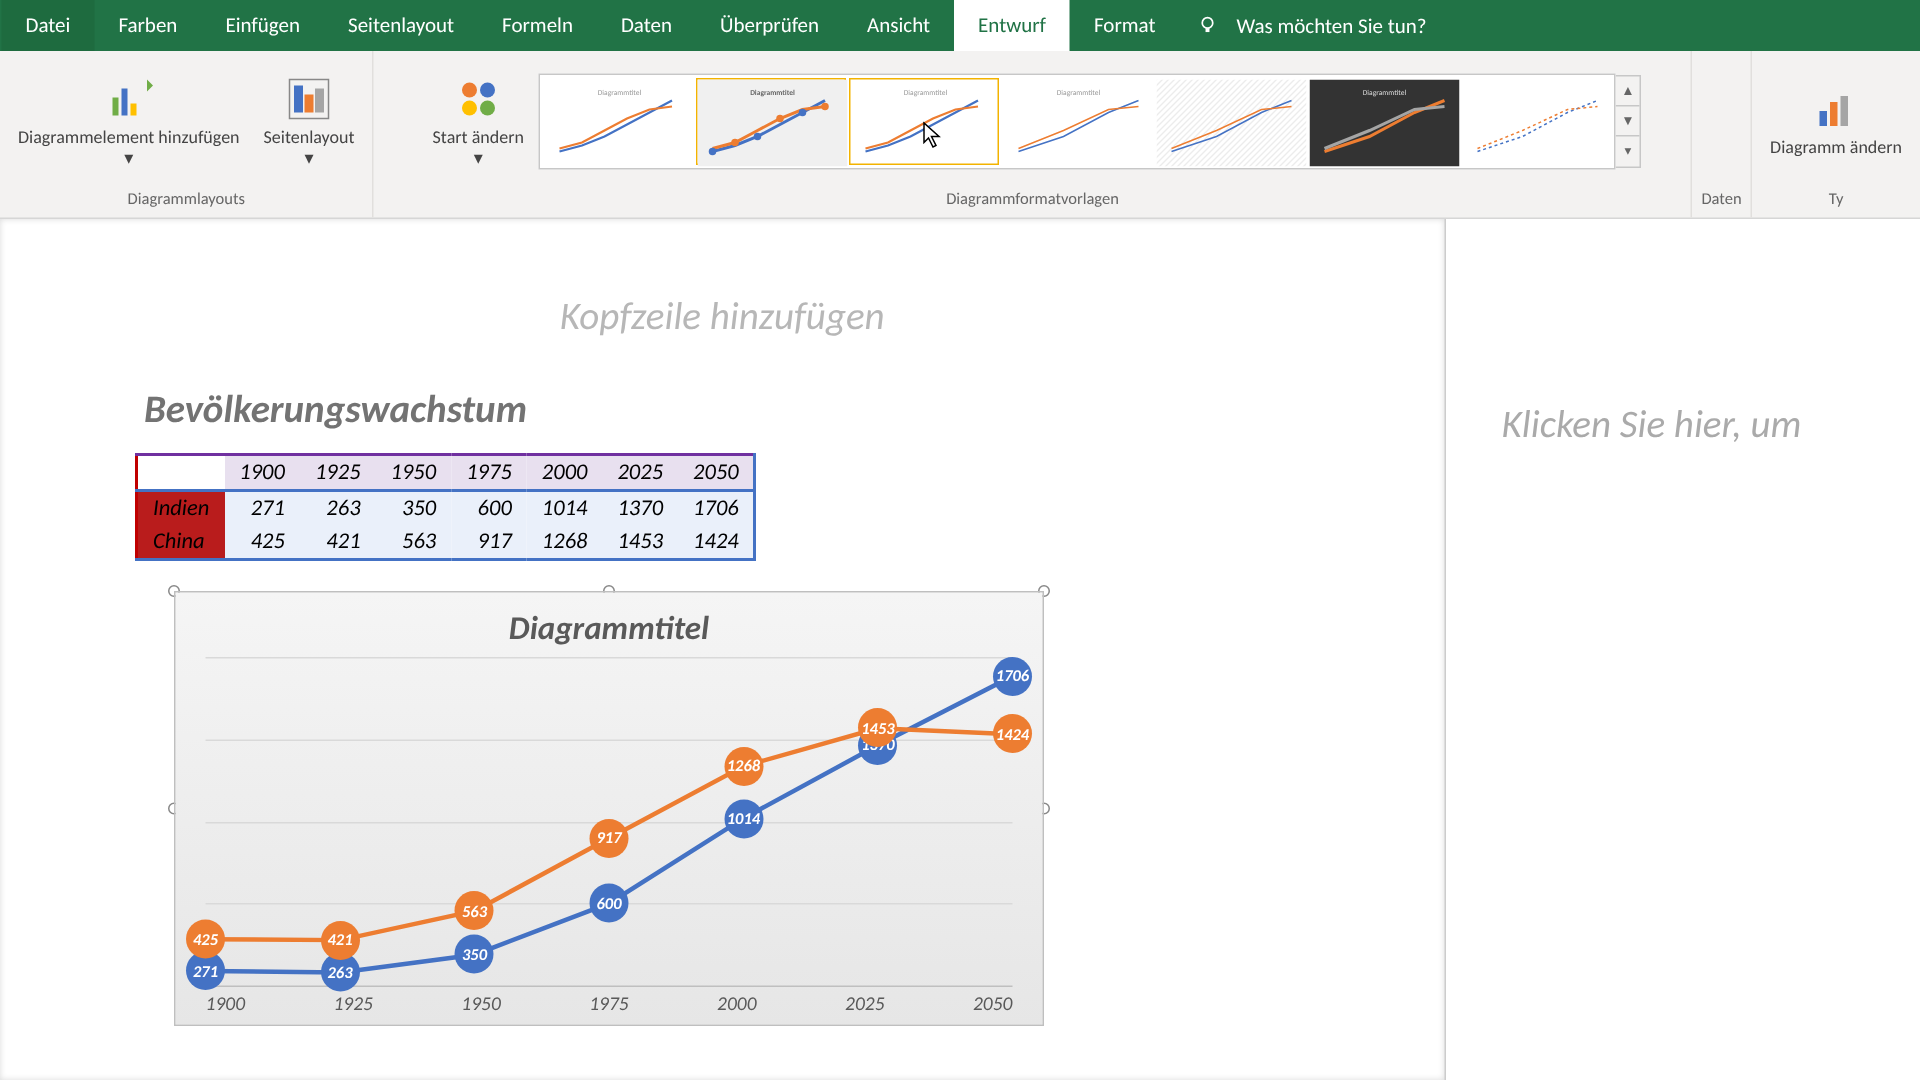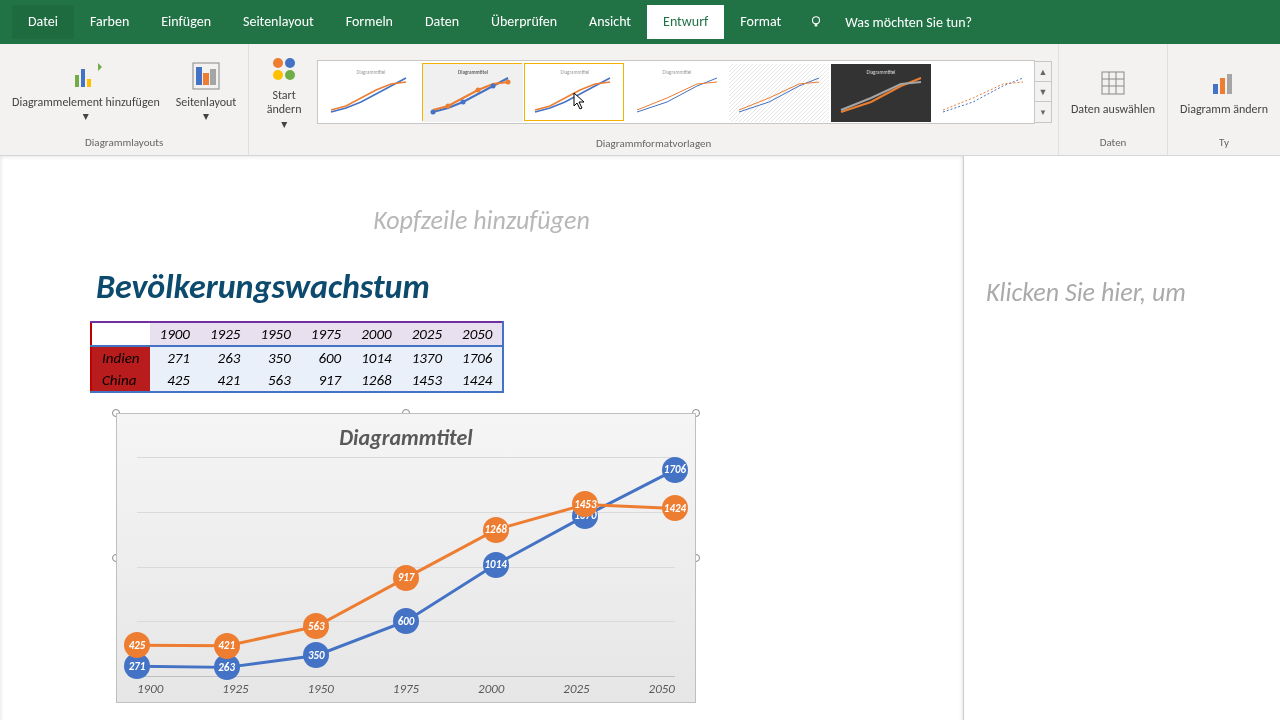--- a/index.html
+++ b/index.html
@@ -1,23 +1,23 @@
 <!DOCTYPE html>
 <html><head>
 <meta charset="utf-8">
 <style>
 * { margin: 0; padding: 0; box-sizing: border-box; font-family: "Segoe UI", Calibri, sans-serif; }
 body { background: #fff; width: 1280px; height: 720px; overflow: hidden; }
 
 
-.tab-bar { display: flex; align-items: center; background: #217346; height: 44px; padding: 12px; }
+.tab-bar { display: flex; align-items: center; background: #217346; height: 34px; padding: 1px; }
 .tab { padding: 0 16px; height: 34px; line-height: 34px; color: #fff; font-size: 14px; cursor: pointer; }
 .tab.file { background: #1e6b3f; }
 .tab.active { background: #fff; color: #217346; }
-.tell-me { display: flex; align-items: center; color: #fff; font-size: 14px; padding: 0 12px; gap: 22px; }
+.tell-me { display: flex; align-items: center; color: #fff; font-size: 14px; padding: 0 12px; gap: 12px; }
 .bulb { width: 14px; height: 14px; display: inline-block; }
 
 
 .ribbon { display: flex; background: #f3f2f1; border-bottom: 1px solid #d6d6d6; height: 112px; }
 .group { display: flex; flex-direction: column; align-items: center; padding: 4px 6px; border-right: 1px solid #e1dfdd; }
 .group-inner { display: flex; gap: 4px; align-items: center; flex: 1; }
 .big-btn { display: flex; flex-direction: column; align-items: center; justify-content: center; padding: 4px 6px; cursor: pointer; text-align: center; font-size: 12px; color: #444; line-height: 1.2; }
 .big-btn .glyph { width: 34px; height: 34px; margin-bottom: 2px; display: flex; align-items: center; justify-content: center; }
 .group-label { font-size: 11px; color: #666; padding: 2px 0; width: 100%; text-align: center; }
 
@@ -29,21 +29,21 @@
 .style-thumb.hover { border-color: #f3b300; }
 .gallery-ctrl { display: flex; flex-direction: column; border: 1px solid #c7c7c7; border-left: none; }
 .gallery-ctrl div { width: 16px; height: 20px; font-size: 9px; text-align:center; line-height:20px; border-bottom:1px solid #c7c7c7; cursor:pointer; color:#666; }
 .gallery-ctrl div:last-child { border-bottom: none; }
 .cursor { position:absolute; width:14px; height:18px; pointer-events:none; }
 
 
 .workspace { display: flex; height: calc(720px - 146px); font-style: italic; }
 .page { width: 964px; background: #fff; border-right: 1px solid #ccc; box-shadow: 0 0 4px rgba(0,0,0,.15) inset; padding-top: 48px; position: relative; }
 .header-ph { text-align: center; color: #b7b7b7; font-size: 26px; margin-bottom: 30px; }
-.title { font-weight: 700; font-size: 34px; margin-left: 96px; margin-bottom: 14px; color:#0c4a6e; }
+.title { font-weight: 700; font-size: 26px; margin-left: 96px; margin-bottom: 14px; color:#737373; }
 
 
 .dtable { margin-left: 90px; border-collapse: collapse; font-size: 15px; }
 .dtable td, .dtable th { padding: 2px 10px; text-align: right; }
 .dtable .hdr td { background: #e8e0ef; border-top: 2px solid #7030a0; border-bottom: 1px solid #7030a0; }
 .dtable .rowname { text-align: left; background: #b91c1c; border-left: 2px solid #c00000; }
 .dtable .lastcol { border-right: 2px solid #4472c4; }
 .dtable tbody tr:last-child td { border-bottom: 2px solid #4472c4; }
 .dtable tbody td { background: #eaf0fa; }
 .corner { background:#fff !important; border-left:2px solid #c00000; border-top:2px solid #7030a0; }
@@ -56,21 +56,21 @@
 .chart-inner { width:100%; height:100%; border:1px solid #bfbfbf; background:linear-gradient(#f5f5f5,#e6e6e6); position:relative; padding:10px 20px; }
 .chart-title { text-align:center; font-weight:700; font-size:22px; color:#595959; margin-bottom:6px; }
 .plot { position:relative; width:100%; height:220px; border-bottom:1px solid #bfbfbf; }
 .gridline { position:absolute; left:0; right:0; border-top:1px solid #d9d9d9; }
 .marker { position:absolute; width:26px; height:26px; border-radius:50%; transform:translate(-50%,-50%); display:flex; align-items:center; justify-content:center; font-size:11px; font-weight:700; color:#fff; }
 .s-india{ background:#4472c4; }
 .s-china{ background:#ed7d31; }
 .xlabels { display:flex; justify-content:space-between; font-size:13px; color:#595959; padding-top:4px; }
 svg.lines{ position:absolute; left:0; top:0; width:100%; height:100%; }
 
-.side-panel { flex:1; background:#fff; padding:120px 0 0 22px; color:#aaa; font-size:26px; white-space:nowrap; }
+.side-panel { flex:1; background:#fff; padding:120px 0 0 37px; color:#aaa; font-size:26px; white-space:nowrap; }
 </style>
 </head>
 <body>
 
 <div class="tab-bar">
   <div class="tab file">Datei</div>
   <div class="tab">Farben</div>
   <div class="tab">Einfügen</div>
   <div class="tab">Seitenlayout</div>
   <div class="tab">Formeln</div>
@@ -196,32 +196,20 @@
           <div>▼</div>
           <div>▾</div>
         </div>
       </div>
     </div>
     <div class="group-label">Diagrammformatvorlagen</div>
   </div>
 
   <div class="group">
     <div class="group-inner">
-      <div class="big-btn">
-        <div class="glyph">
-            <svg viewBox="0 0 34 34">
-              <rect x="6" y="6" width="22" height="22" fill="none" stroke="#888"></rect>
-              <line x1="6" y1="13" x2="28" y2="13" stroke="#888"></line>
-              <line x1="6" y1="20" x2="28" y2="20" stroke="#888"></line>
-              <line x1="13" y1="6" x2="13" y2="28" stroke="#888"></line>
-              <line x1="20" y1="6" x2="20" y2="28" stroke="#888"></line>
-            </svg>
-          </div>
-        <span>Daten auswählen</span>
-      </div>
     </div>
     <div class="group-label">Daten</div>
   </div>
 
   <div class="group" style="border-right:none;">
     <div class="group-inner">
       <div class="big-btn">
         <div class="glyph">
             <svg viewBox="0 0 34 34">
               <rect x="6" y="18" width="5" height="10" fill="#4472c4"></rect>

